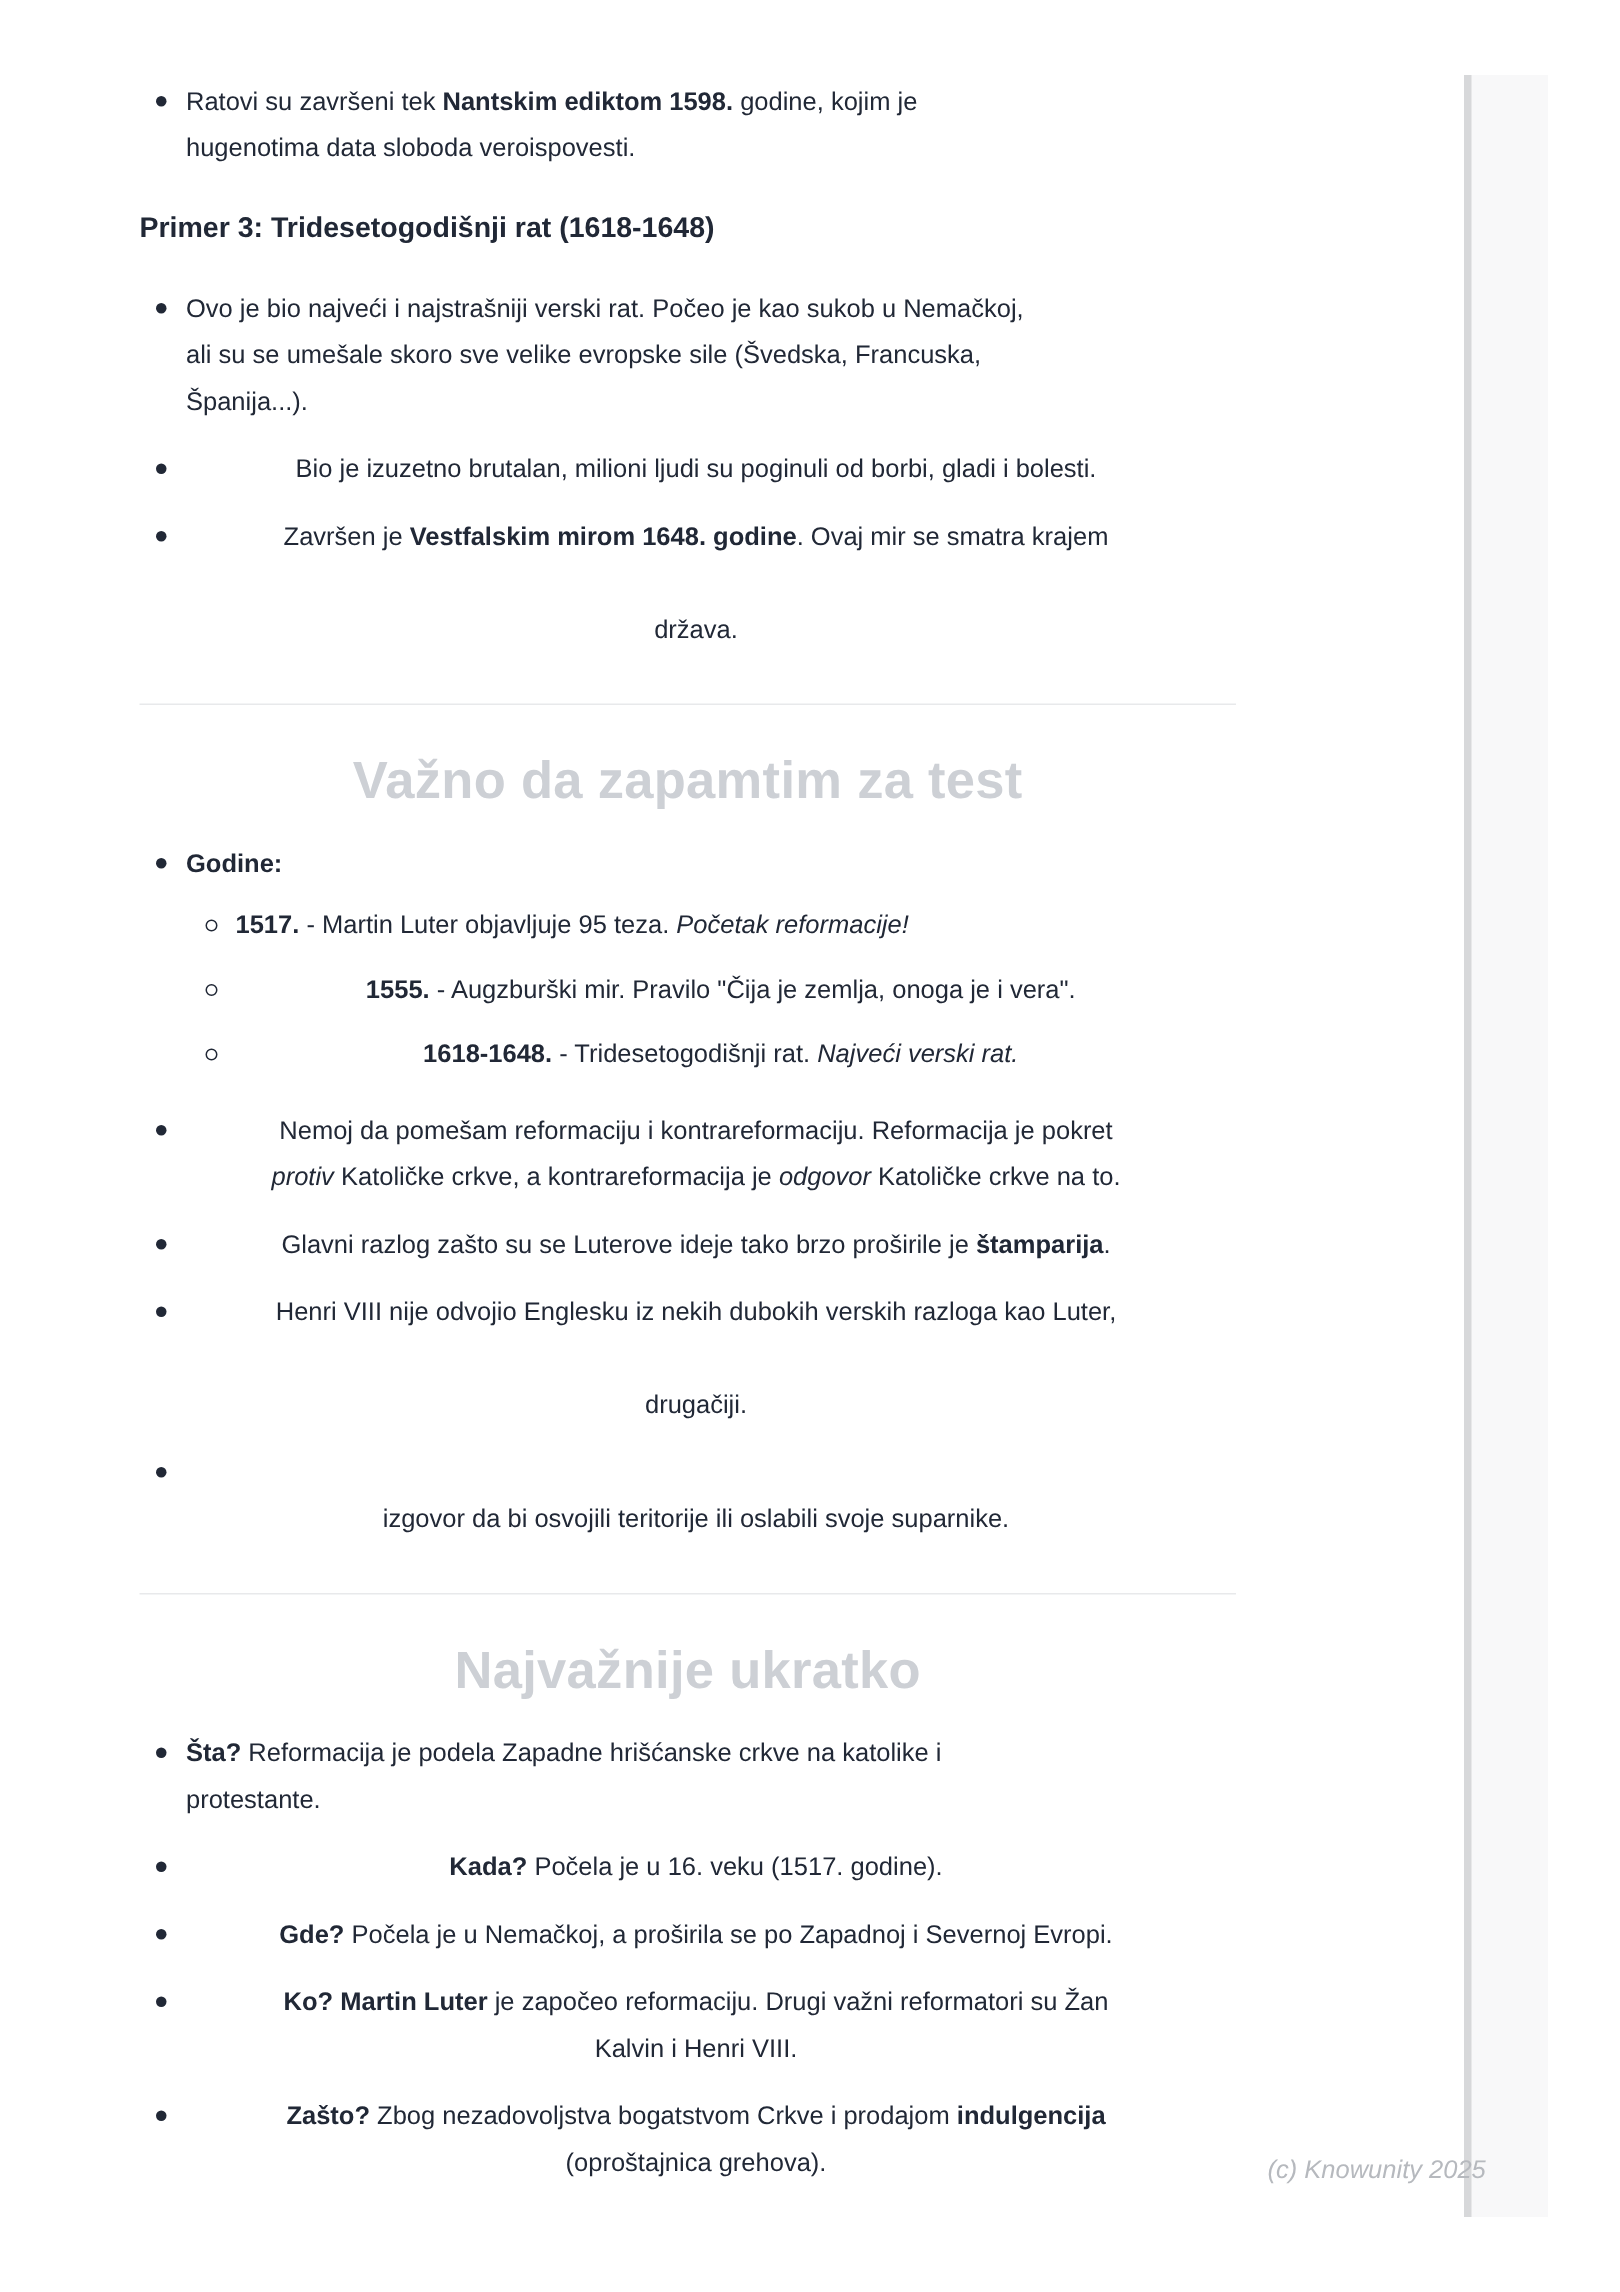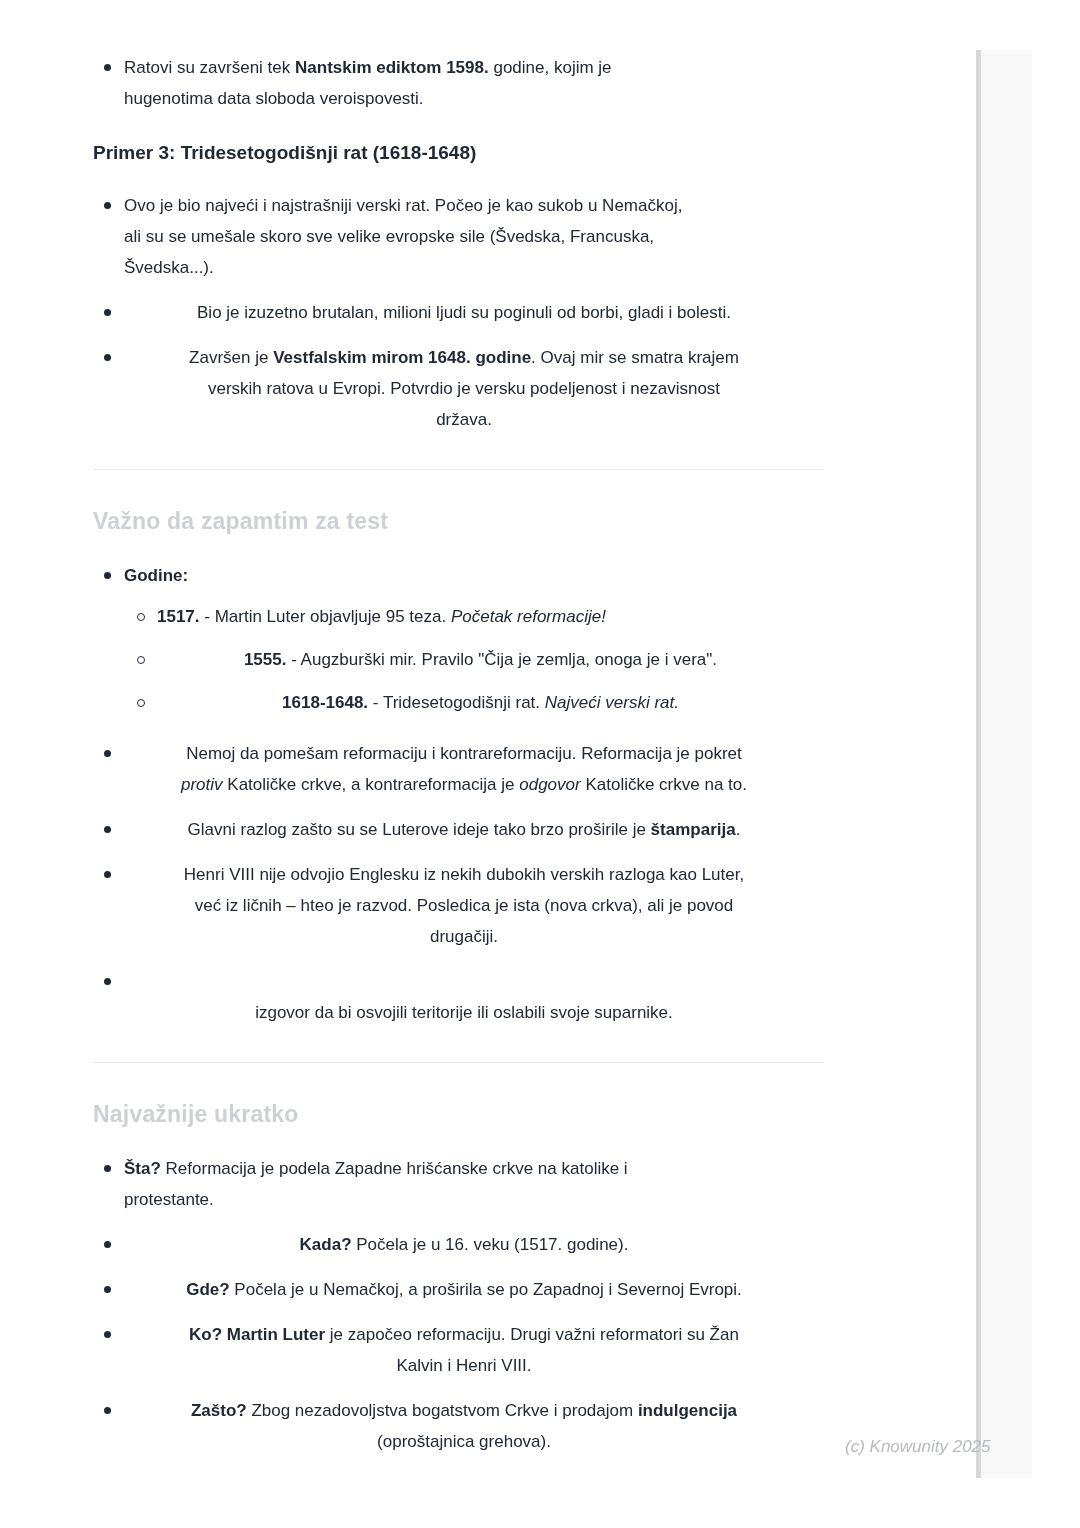--- a/index.html
+++ b/index.html
@@ -53,24 +53,25 @@
   }
   ul.sublist > li.bitem + li.bitem { margin-top: 12px; }
   ul.sublist .btext { width: 647px; }
 
   h3.small-heading {
     font-size: 19px; line-height: 26px; font-weight: 700;
     color: var(--text);
     margin: 26px 0 24px 0;
   }
   h2.muted-heading {
-    font-size: 23px; line-height: 34px; font-weight: 700;
+    font-size: 35px; line-height: 34px; font-weight: 700;
     color: var(--muted);
     margin: 34px 0 22px 0;
     letter-spacing: 0.2px;
+    text-align: center;
   }
   hr.divider {
     border: none;
     border-top: 1px solid var(--divider);
     margin: 34px 0 0 0;
     width: 731px;
   }
 
   .scrollbar {
     position: absolute;
@@ -106,37 +107,37 @@
           </div>
         </li>
       </ul>
       <h3 class="small-heading">Primer 3: Tridesetogodišnji rat (1618-1648)</h3>
       <ul class="blist">
         <li class="bitem">
           <span class="marker">
             <span class="dot"></span>
           </span>
           <div>
-            <p class="btext"><span class="seg-n">Ovo je bio najveći i najstrašniji verski rat. Počeo je kao sukob u Nemačkoj,</span><br><span class="seg-n">ali su se umešale skoro sve velike evropske sile (Švedska, Francuska,</span><br><span class="seg-n">Švedska...).</span></p>
+            <p class="btext"><span class="seg-n">Ovo je bio najveći i najstrašniji verski rat. Počeo je kao sukob u Nemačkoj,</span><br><span class="seg-n">ali su se umešale skoro sve velike evropske sile (Švedska, Francuska,</span><br><span class="seg-n">Španija...).</span></p>
           </div>
         </li>
         <li class="bitem">
           <span class="marker">
             <span class="dot"></span>
           </span>
           <div>
             <p class="btext"><span class="seg-n">Bio je izuzetno brutalan, milioni ljudi su poginuli od borbi, gladi i bolesti.</span></p>
           </div>
         </li>
         <li class="bitem">
           <span class="marker">
             <span class="dot"></span>
           </span>
           <div>
-            <p class="btext"><span class="seg-n">Završen je </span><span class="seg-b">Vestfalskim mirom 1648. godine</span><span class="seg-n">. Ovaj mir se smatra krajem</span><br><span class="seg-n">verskih ratova u Evropi. Potvrdio je versku podeljenost i nezavisnost</span><br><span class="seg-n">država.</span></p>
+            <p class="btext"><span class="seg-n">Završen je </span><span class="seg-b">Vestfalskim mirom 1648. godine</span><span class="seg-n">. Ovaj mir se smatra krajem</span><br><br><span class="seg-n">država.</span></p>
           </div>
         </li>
       </ul>
       <hr class="divider">
       <h2 class="muted-heading">Važno da zapamtim za test</h2>
       <ul class="blist">
         <li class="bitem">
           <span class="marker">
             <span class="dot"></span>
           </span>
@@ -184,21 +185,21 @@
           </span>
           <div>
             <p class="btext"><span class="seg-n">Glavni razlog zašto su se Luterove ideje tako brzo proširile je </span><span class="seg-b">štamparija</span><span class="seg-n">.</span></p>
           </div>
         </li>
         <li class="bitem">
           <span class="marker">
             <span class="dot"></span>
           </span>
           <div>
-            <p class="btext"><span class="seg-n">Henri VIII nije odvojio Englesku iz nekih dubokih verskih razloga kao Luter,</span><br><span class="seg-n">već iz ličnih – hteo je razvod. Posledica je ista (nova crkva), ali je povod</span><br><span class="seg-n">drugačiji.</span></p>
+            <p class="btext"><span class="seg-n">Henri VIII nije odvojio Englesku iz nekih dubokih verskih razloga kao Luter,</span><br><br><span class="seg-n">drugačiji.</span></p>
           </div>
         </li>
         <li class="bitem">
           <span class="marker">
             <span class="dot"></span>
           </span>
           <div>
             <p class="btext"><br><span class="seg-n">izgovor da bi osvojili teritorije ili oslabili svoje suparnike.</span></p>
           </div>
         </li>

